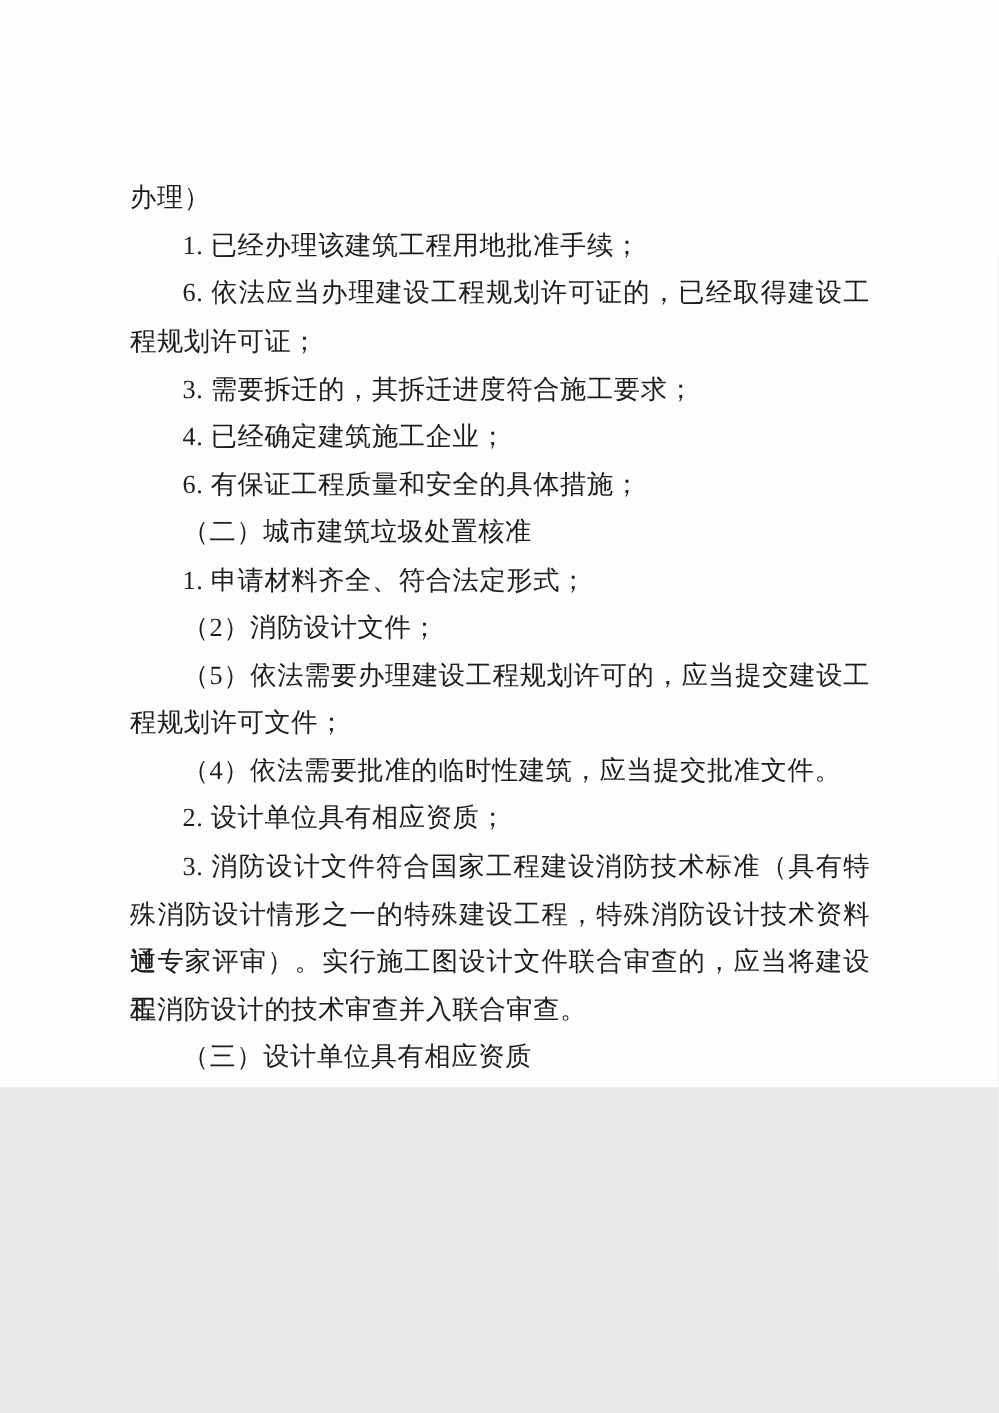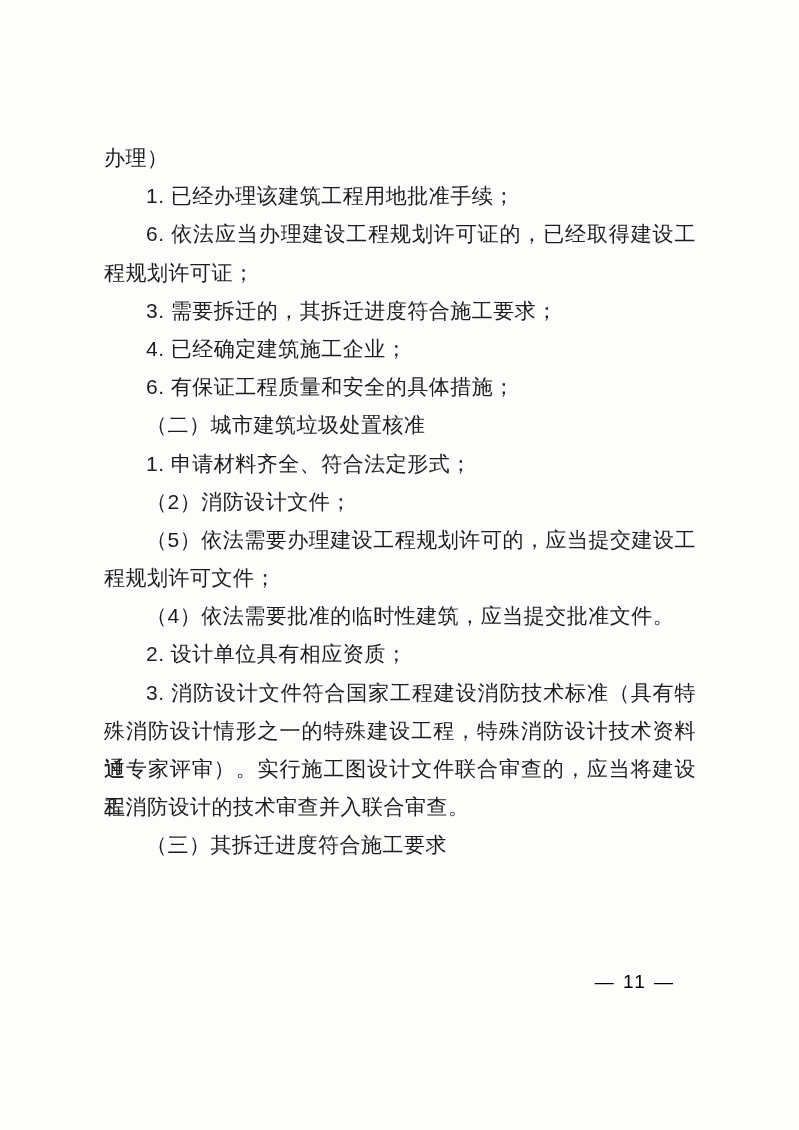--- a/index.html
+++ b/index.html
@@ -3,24 +3,24 @@
 <meta charset="utf-8">
 <style>
   html, body {
     margin: 0;
     padding: 0;
     background: #e9e9e9;
   }
   .page {
     position: relative;
     width: 799px;
-    height: 1130px;
+    height: 870px;
     background: #fdfdfc;
     overflow: hidden;
-    font-family: Liberation Sans, sans-serif;
+    font-family: Liberation Serif, serif;
     color: #1d1d1d;
   }
   .doc-body {
     position: absolute;
     left: 104px;
     top: 139px;
     width: 592px;
     font-size: 21px;
     line-height: 38.2px;
     letter-spacing: 0.5px;
@@ -60,17 +60,17 @@
     <div class="line i">1. 申请材料齐全、符合法定形式；</div>
     <div class="line i">（2）消防设计文件；</div>
     <div class="line i j">（5）依法需要办理建设工程规划许可的，应当提交建设工</div>
     <div class="line">程规划许可文件；</div>
     <div class="line i">（4）依法需要批准的临时性建筑，应当提交批准文件。</div>
     <div class="line i">2. 设计单位具有相应资质；</div>
     <div class="line i j">3. 消防设计文件符合国家工程建设消防技术标准（具有特</div>
     <div class="line j">殊消防设计情形之一的特殊建设工程，特殊消防设计技术资料通</div>
     <div class="line j">过专家评审）。实行施工图设计文件联合审查的，应当将建设工</div>
     <div class="line">程消防设计的技术审查并入联合审查。</div>
-    <div class="line i">（三）其拆迁进度符合施工要求</div>
+    <div class="line i">（三）设计单位具有相应资质</div>
   </div>
 
   <div class="page-number">— 11 —</div>
 </div>
 
 </body></html>

